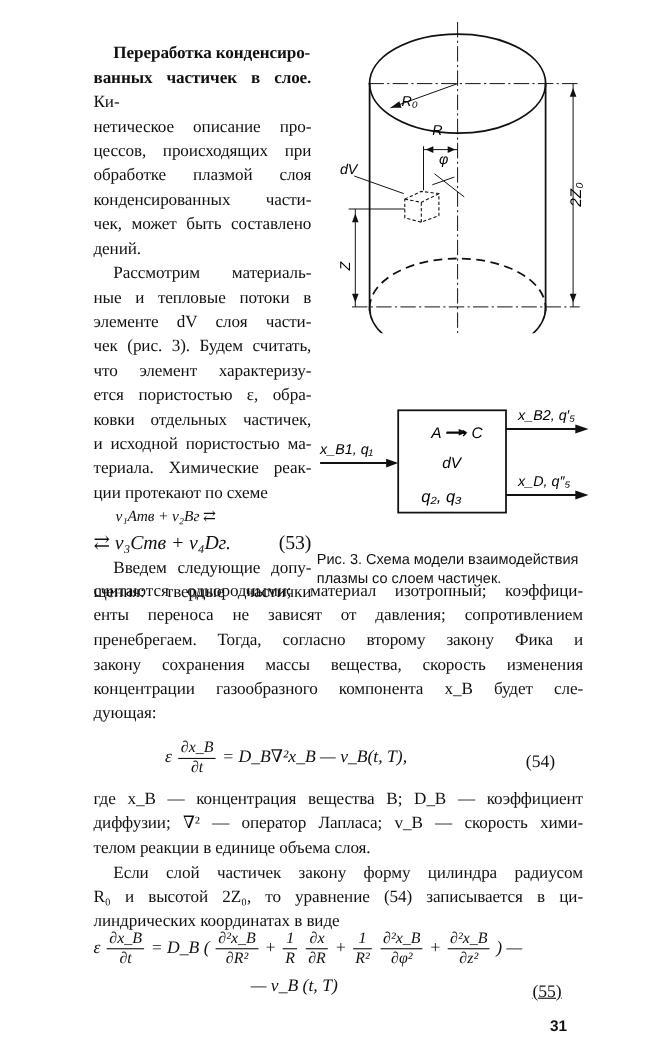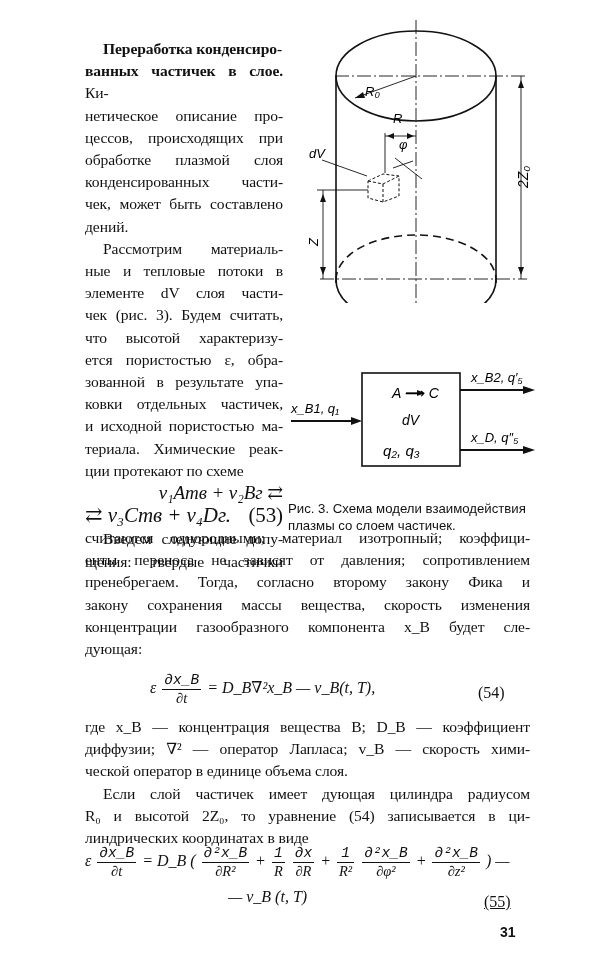--- a/index.html
+++ b/index.html
@@ -14,21 +14,21 @@
   .it { font-style:italic; }
   .full { position:absolute; left:85px; width:445px; }
   .eq { position:absolute; font-size:16px; white-space:nowrap; }
   .eqnum { position:absolute; font-size:16px; }
   .caption { position:absolute; left:288px; top:466px; width:262px;
              font-family:"Liberation Sans","DejaVu Sans",sans-serif; font-size:13.2px; line-height:16.5px;margin-top:35px; }
   .pagenum { position:absolute; left:500px; top:924px; font-weight:bold; font-size:14px;
              font-family:"Liberation Sans",sans-serif; }
   .frac { display:inline-block; vertical-align:middle; text-align:center; margin:0 2px; }
   .frac > span { display:block; line-height:17px; font-size:14.5px; padding:0 2px; }
-  .frac > span.num { border-bottom:1px solid #111;font-family:Liberation Mono, monospace; }
+  .frac > span.num { border-bottom:1px solid #111; }
   svg text { font-family:"Liberation Sans","DejaVu Sans",sans-serif; font-style:italic; }
 </style>
 </head>
 <body>
 
 <div class="page">
 
   <div class="col-left">
     <div class="line bold indent">Переработка конденсиро-</div>
     <div class="line just">
@@ -39,30 +39,29 @@
     <div class="line just">цессов, происходящих при</div>
     <div class="line just">обработке плазмой слоя</div>
     <div class="line just">конденсированных части-</div>
     <div class="line just">чек, может быть составлено</div>
     <div class="line">дений.</div>
 
     <div class="line just indent">Рассмотрим материаль-</div>
     <div class="line just">ные и тепловые потоки в</div>
     <div class="line just">элементе dV слоя части-</div>
     <div class="line just">чек (рис. 3). Будем считать,</div>
-    <div class="line just">что высотой характеризу-</div>
+    <div class="line just">что элемент характеризу-</div>
     <div class="line just">ется пористостью ε, обра-</div>
-    <div class="line just">зованной в результате упа-</div>
     <div class="line just">ковки отдельных частичек,</div>
     <div class="line just">и исходной пористостью ма-</div>
     <div class="line just">териала. Химические реак-</div>
     <div class="line">ции протекают по схеме</div>
 
-    <div class="line it" style="padding-left:20px;font-size:19px;text-align:right;">ν₁Aтв + ν₂Bг ⇄</div>
-    <div class="line" style="position:relative;font-size:21px;">
+    <div class="line it" style="padding-left:20px;font-size:14px;">ν₁Aтв + ν₂Bг ⇄</div>
+    <div class="line" style="position:relative;font-size:18px;">
       <span class="it">⇄ ν₃Cтв + ν₄Dг.</span>
       <span style="position:absolute;right:0;">(53)</span>
     </div>
 
     <div class="line just indent" style="margin-top:2px;">Введем следующие допу-</div>
     <div class="line just">щения: твердые частички</div>
   </div>
 
   <svg style="position:absolute;left:295px;top:18px;" width="265" height="285" viewBox="0 0 265 285">
     <g stroke="#111" fill="none" stroke-width="1.6">
@@ -143,22 +142,22 @@
   <div class="eq it" style="left:150px;top:672px;">
     <span>ε</span>
     <span class="frac"><span class="num">∂x_B</span><span>∂t</span></span>
     <span>= D_B∇²x_B — v_B(t, T),</span>
   </div>
   <div class="eqnum" style="left:478px;top:684px;">(54)</div>
 
   <div class="full" style="top:716px;">
     <div class="line just">где x_B — концентрация вещества B; D_B — коэффициент</div>
     <div class="line just">диффузии; ∇² — оператор Лапласа; v_B — скорость хими-</div>
-    <div class="line">ческой оператор в единице объема слоя.</div>
-    <div class="line just indent">Если слой частичек имеет дующая цилиндра радиусом</div>
+    <div class="line">телом реакции в единице объема слоя.</div>
+    <div class="line just indent">Если слой частичек закону форму цилиндра радиусом</div>
     <div class="line just">R₀ и высотой 2Z₀, то уравнение (54) записывается в ци-</div>
     <div class="line">линдрических координатах в виде</div>
   </div>
 
   <div class="eq it" style="left:85px;top:845px;">
     <span>ε</span>
     <span class="frac"><span class="num">∂x_B</span><span>∂t</span></span>
     <span>= D_B (</span>
     <span class="frac"><span class="num">∂²x_B</span><span>∂R²</span></span> +
     <span class="frac"><span class="num">1</span><span>R</span></span>

